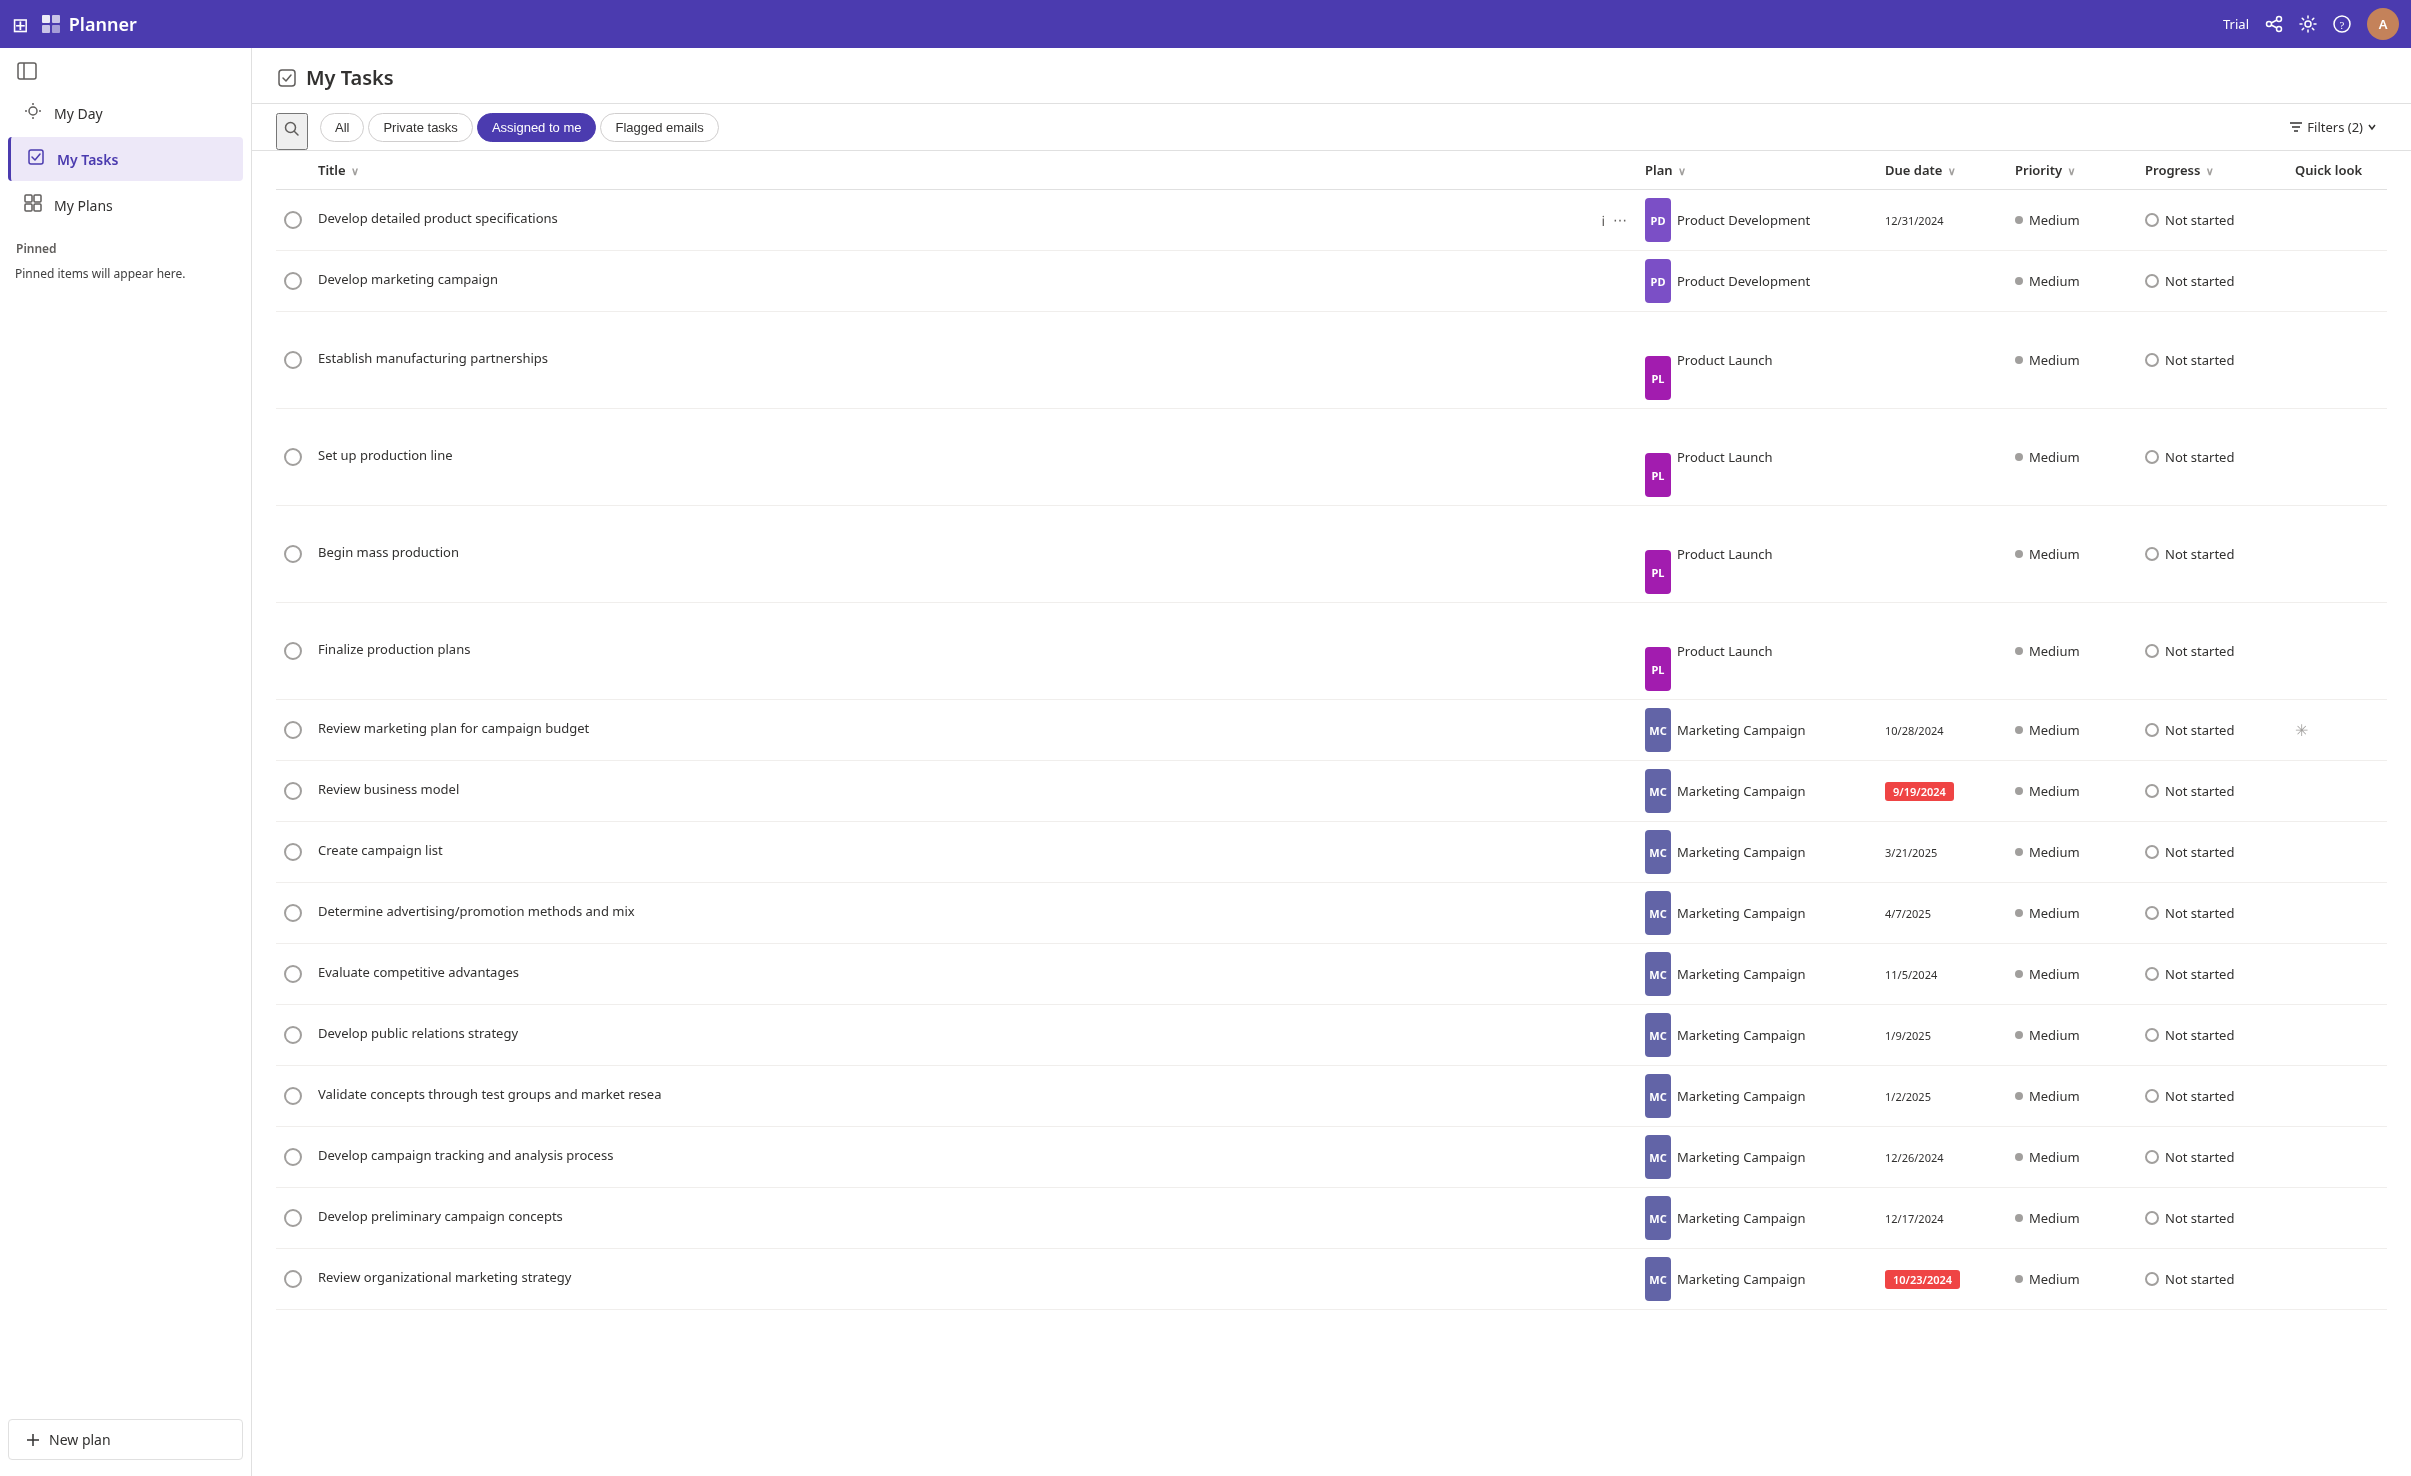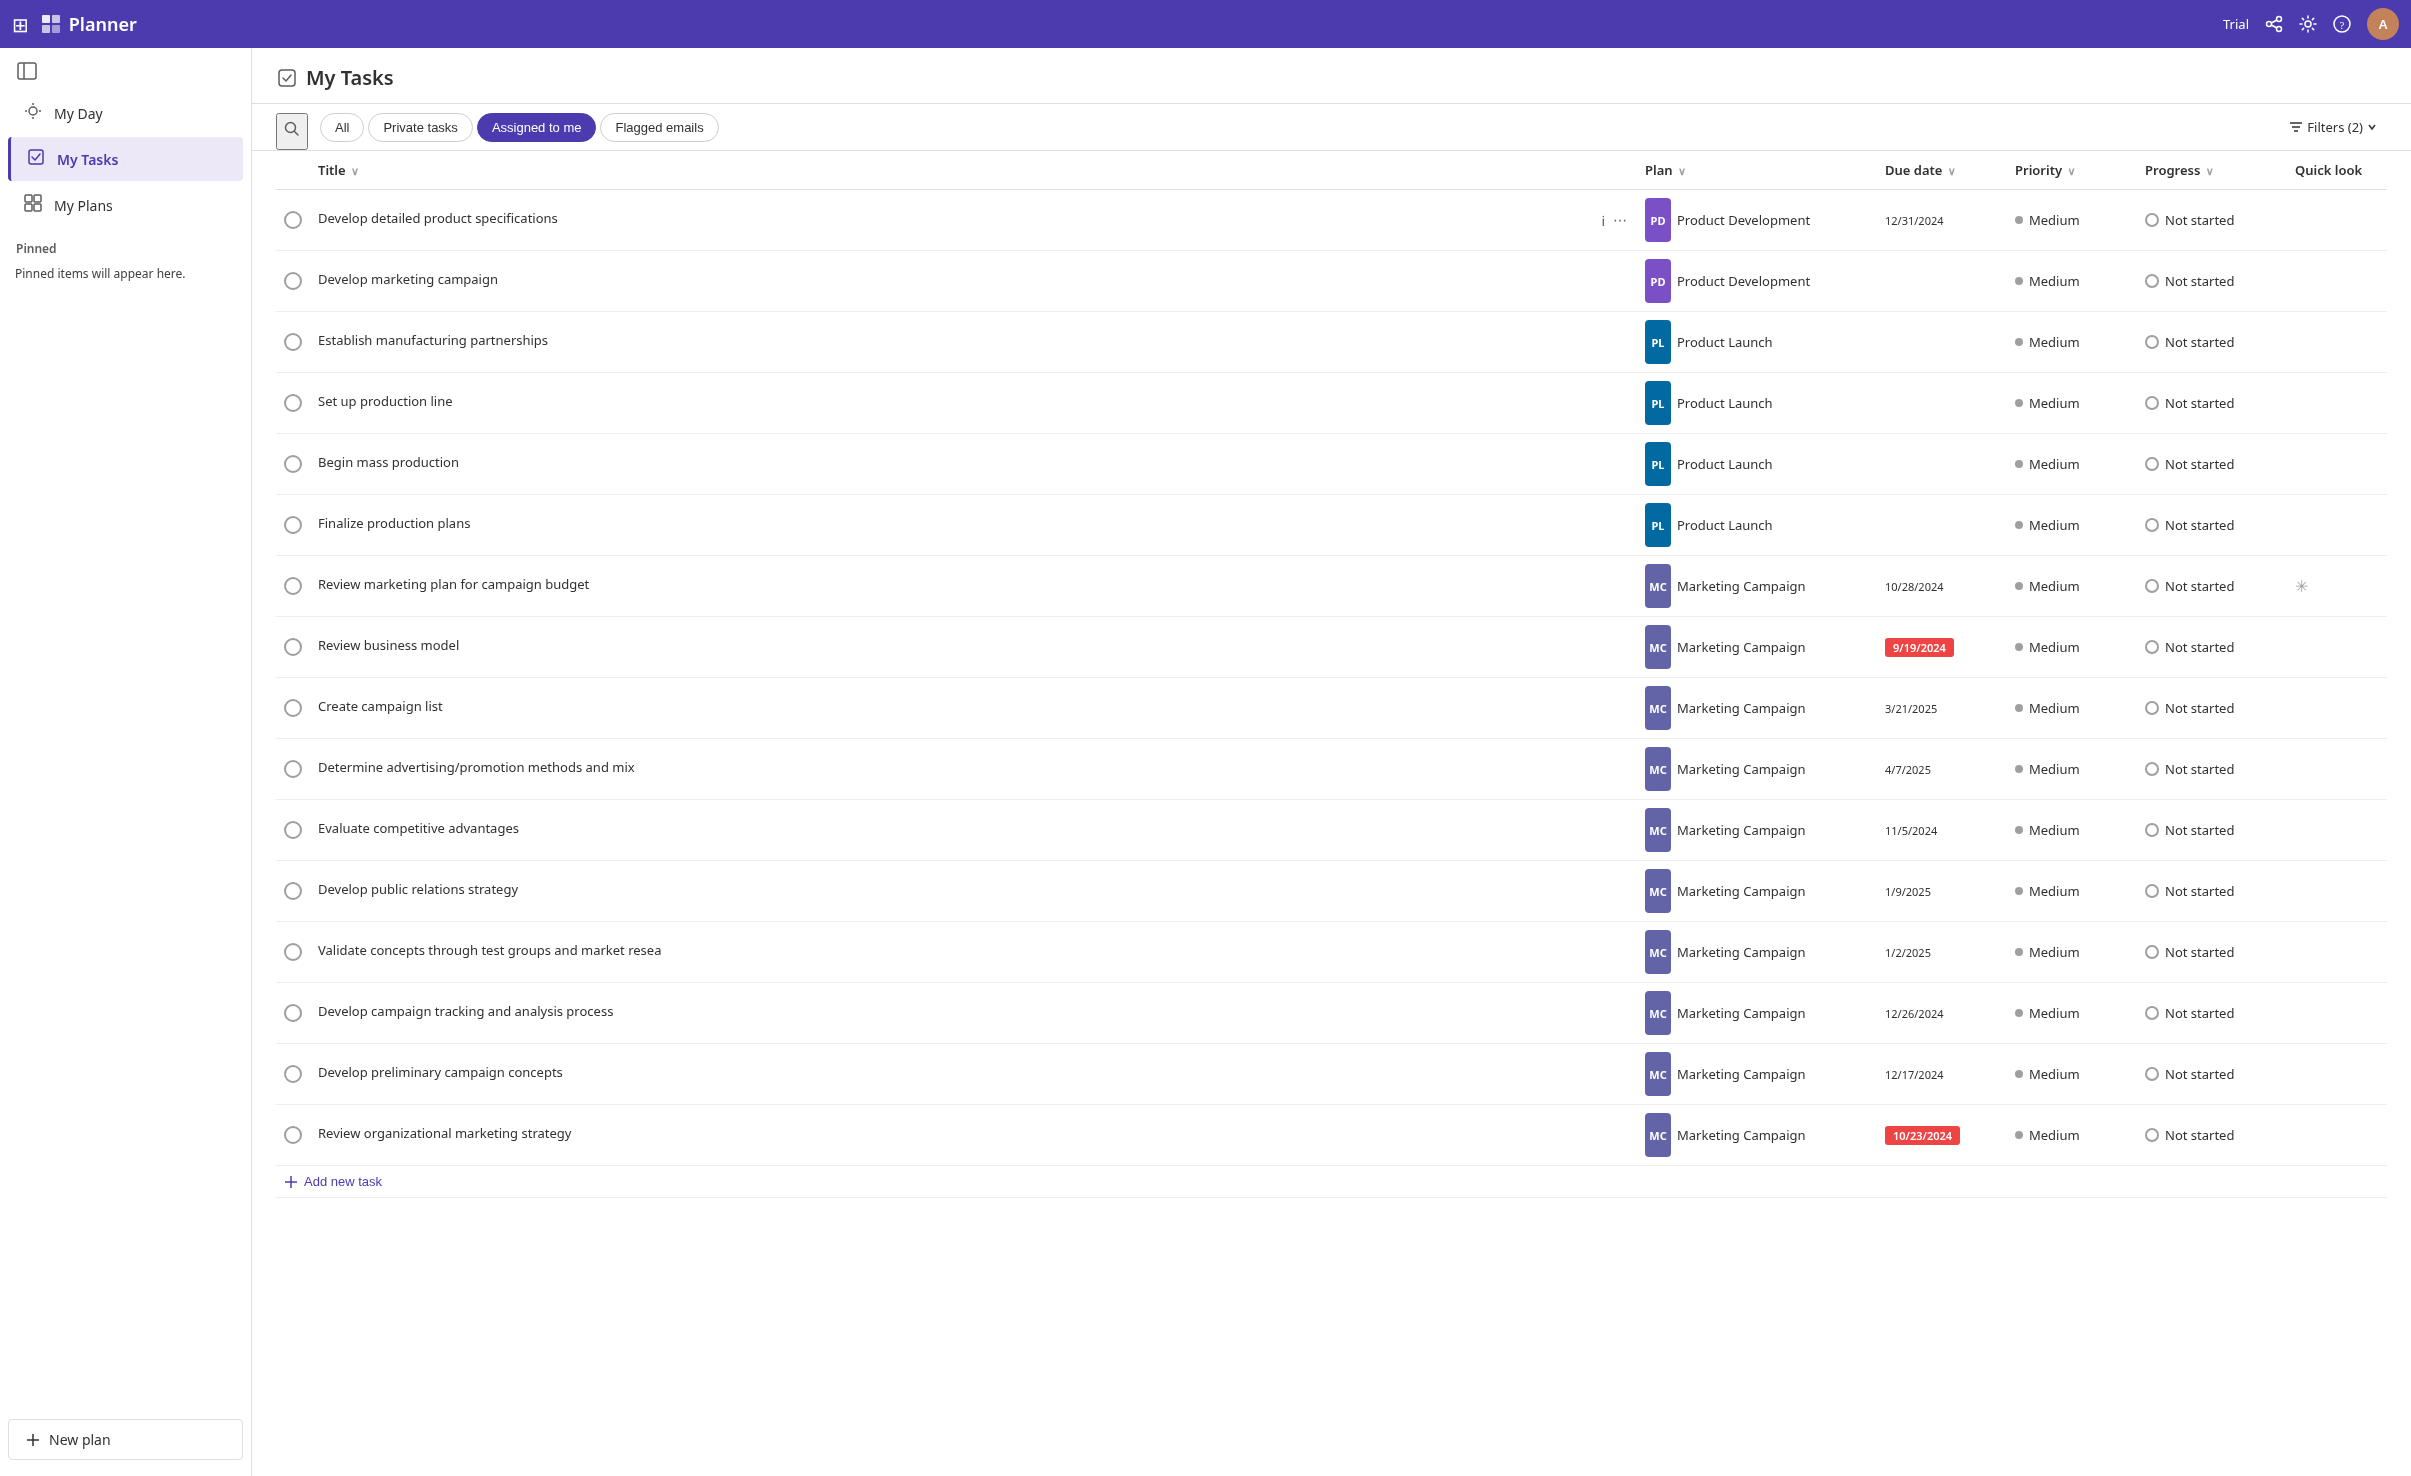--- a/index.html
+++ b/index.html
@@ -78,21 +78,21 @@
     .task-actions { display: flex; gap: 4px; opacity: 0; }
     .task-action-btn { background: none; border: none; cursor: pointer; color: #605e5c; font-size: 14px; padding: 2px; border-radius: 3px; }
     .plan-badge {
       display: flex; align-items: center; gap: 6px; font-size: 13px; color: #323130;
     }
     .plan-icon {
       width: 26px; height: 44px; border-radius: 4px; display: flex; align-items: center;
       justify-content: center; font-size: 11px; font-weight: 700; color: #fff; flex-shrink: 0;
     }
     .plan-pd { background: #7b4fc6; }
-    .plan-pl { background: #0369a1; }
+    .plan-pl { background: #a21caf; margin-top: 36px; }
     .plan-mc { background: #6264a7; }
     .due-date { font-size: 11px; color: #323130; }
     .due-date.overdue {
       background: #ef4444; color: #fff; padding: 2px 8px; border-radius: 3px; font-weight: 600;
     }
     .priority-cell { display: flex; align-items: center; gap: 6px; }
     .priority-dot { width: 8px; height: 8px; border-radius: 50%; background: #a19f9d; }
     .progress-cell { display: flex; align-items: center; gap: 6px; }
     .progress-circle { width: 14px; height: 14px; border-radius: 50%; border: 2px solid #a19f9d; }
     .quick-look-icon { color: #a19f9d; font-size: 16px; cursor: pointer; }
@@ -810,29 +810,18 @@
                 </div>
               </td>
               <td>
                 <div class="progress-cell">
                   <div class="progress-circle"></div>
                   <span>Not started</span>
                 </div>
               </td>
               <td></td>
             </tr>
-            <tr class="add-task-row">
-              <td colspan="7">
-                <button class="add-task-btn">
-  <svg width="14" height="14" viewBox="0 0 14 14" fill="none">
-                    <line x1="7" y1="1" x2="7" y2="13" stroke="#4b3baf" stroke-width="1.5"></line>
-                    <line x1="1" y1="7" x2="13" y2="7" stroke="#4b3baf" stroke-width="1.5"></line>
-                  </svg>
-  <span>Add new task</span>
-</button>
-              </td>
-            </tr>
           </tbody>
       </table>
     </div>
 
   </div>
 </div>
 
 </body></html>

